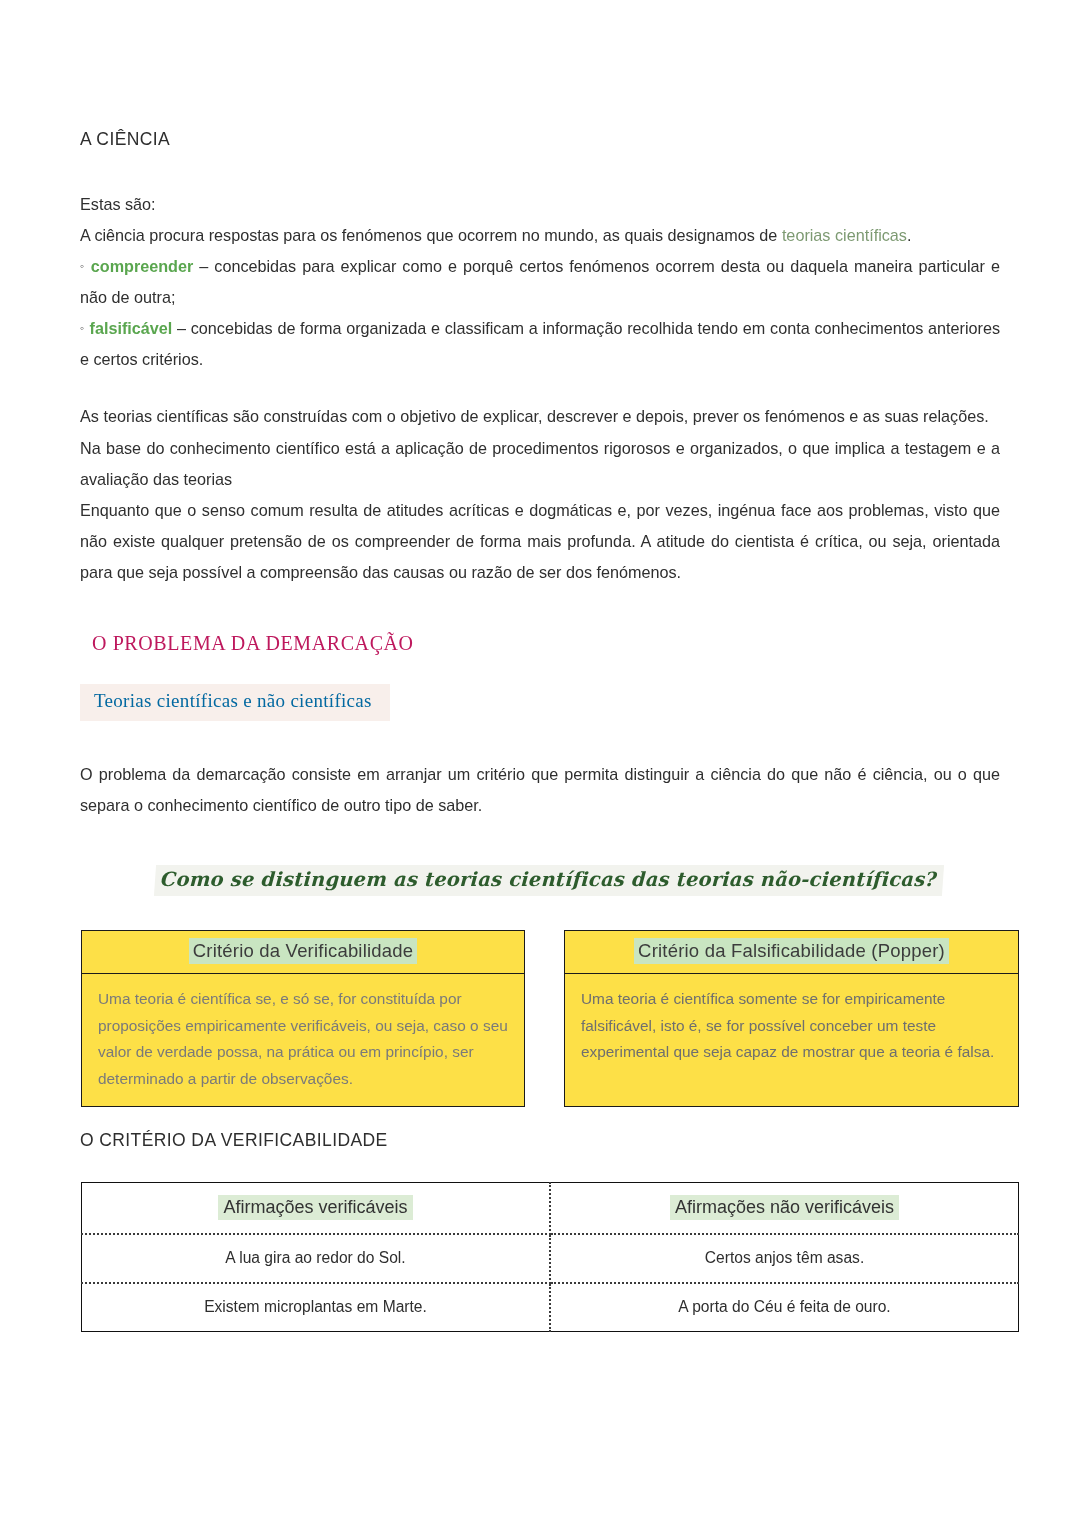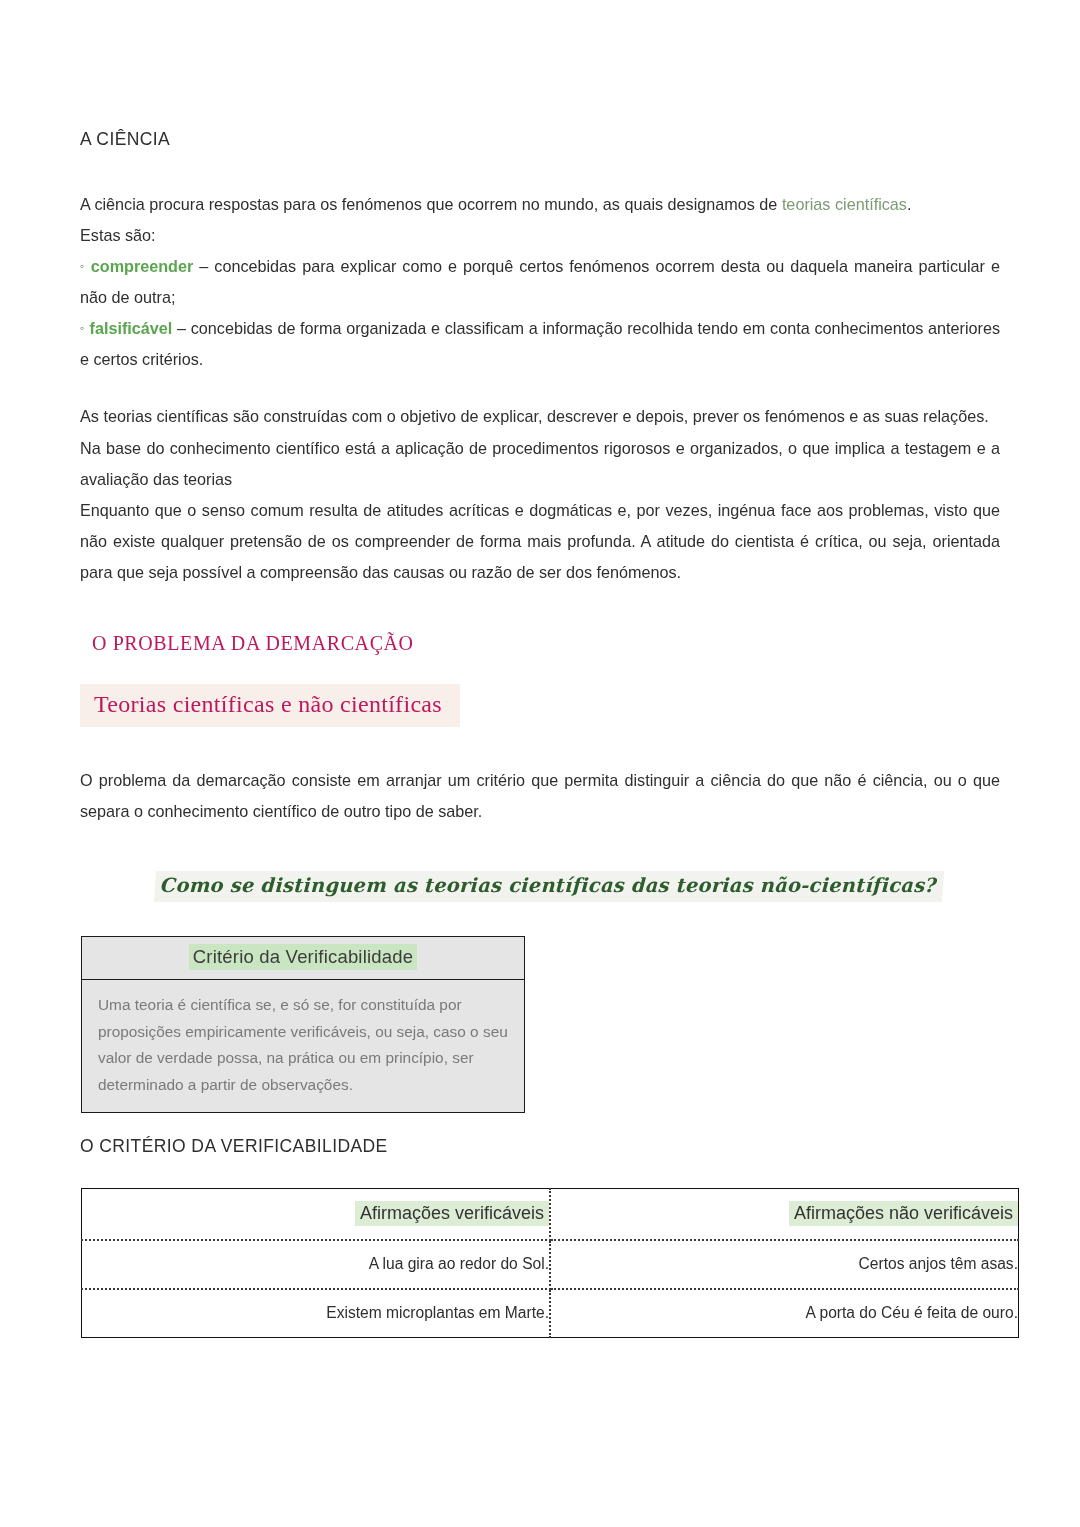--- a/index.html
+++ b/index.html
@@ -70,22 +70,22 @@
     color: #4a4a4a;
     margin-right: 5px;
   }
 
   
   .tag-box {
     display: inline-block;
     background: #f8efeb;
     padding: 6px 18px 8px 14px;
     font-family: "Liberation Serif", "DejaVu Serif", serif;
-    font-size: 24px;
-    color: #be185d;
+    font-size: 19px;
+    color: #0369a1;
     letter-spacing: 0.3px;
     line-height: 1.2;
   }
 
   
   .script-q {
     font-family: "DejaVu Serif", serif;
     font-style: italic;
     font-weight: bold;
     font-size: 19.5px;
@@ -99,21 +99,21 @@
 
   
   .cards {
     display: flex;
     justify-content: space-between;
     width: 938px;
     margin-left: 1px;
   }
   .card {
     border: 1.6px solid #1b1b1b;
-    background: #e5e5e5;
+    background: #fde047;
     box-sizing: border-box;
   }
   .card.left  { width: 444px; }
   .card.right { width: 455px; }
   .card-head {
     border-bottom: 1.6px solid #1b1b1b;
     text-align: center;
     padding: 9px 6px 10px 6px;
     height: 23px;
     box-sizing: content-box;
@@ -135,21 +135,21 @@
 
   
   table.afirm {
     border-collapse: collapse;
     width: 938px;
     margin-left: 1px;
     table-layout: fixed;
     border: 1.8px solid #111;
   }
   table.afirm td {
-    text-align: right;
+    text-align: center;
     vertical-align: middle;
     font-size: 15.6px;
     color: #2e2e2e;
     padding: 0;
     height: 47px;
   }
   table.afirm td.col-sep { border-right: 2px dotted #3a3a3a; }
   table.afirm tr.row-sep td { border-bottom: 2px dotted #3a3a3a; }
   table.afirm td.hdr { height: 50px; }
   table.afirm td.hdr span {
@@ -171,23 +171,23 @@
 </head>
 <body>
 
 <div class="page">
   <div class="content">
 
     <h1 class="h-sans">A CIÊNCIA</h1>
 
     <div class="sp-38"></div>
 
+    <p class="body nojust">Estas são:</p>
+
     <p class="body"><span>A ciência procura respostas para os fenómenos que ocorrem no mundo, as quais designamos de </span><span class="green-soft">teorias científicas</span><span>.</span></p>
-
-    <p class="body nojust">Estas são:</p>
 
     <p class="body"><span class="bullet-mark">◦</span><span class="green-bold">compreender</span><span> – concebidas para explicar como e porquê certos fenómenos ocorrem desta ou daquela maneira particular e não de outra;</span></p>
 
     <p class="body"><span class="bullet-mark">◦</span><span class="green-bold">falsificável</span><span> – concebidas de forma organizada e classificam a informação recolhida tendo em conta conhecimentos anteriores e certos critérios.</span></p>
 
     <div class="sp-26"></div>
 
     <p class="body">As teorias científicas são construídas com o objetivo de explicar, descrever e depois, prever os fenómenos e as suas relações.</p>
     <p class="body">Na base do conhecimento científico está a aplicação de procedimentos rigorosos e organizados, o que implica a testagem e a avaliação das teorias</p>
     <p class="body">Enquanto que o senso comum resulta de atitudes acríticas e dogmáticas e, por vezes, ingénua face aos problemas, visto que não existe qualquer pretensão de os compreender de forma mais profunda. A atitude do cientista é crítica, ou seja, orientada para que seja possível a compreensão das causas ou razão de ser dos fenómenos.</p>
@@ -216,20 +216,26 @@
 
     <div class="cards">
 
       <div class="card left">
         <div class="card-head">
           <span>Critério da Verificabilidade</span>
         </div>
         <div class="card-body">Uma teoria é científica se, e só se, for constituída por proposições empiricamente verificáveis, ou seja, caso o seu valor de verdade possa, na prática ou em princípio, ser determinado a partir de observações.</div>
       </div>
 
+      <div class="card right">
+        <div class="card-head">
+          <span>Critério da Falsificabilidade (Popper)</span>
+        </div>
+        <div class="card-body">Uma teoria é científica somente se for empiricamente falsificável, isto é, se for possível conceber um teste experimental que seja capaz de mostrar que a teoria é falsa.</div>
+      </div>
 
     </div>
 
     <div class="sp-22"></div>
 
     <h2 class="h-sans">O CRITÉRIO DA VERIFICABILIDADE</h2>
 
     <div class="sp-30"></div>
 
     <table class="afirm">

